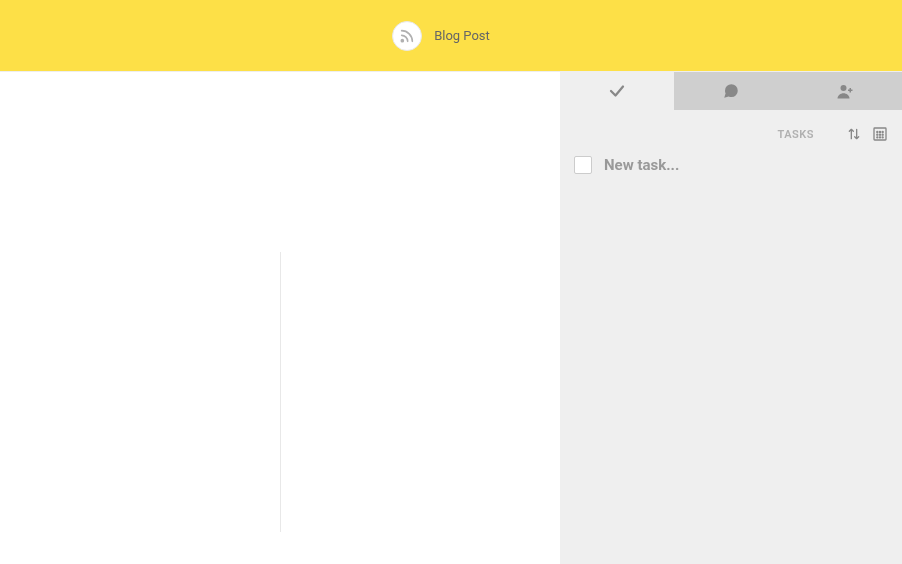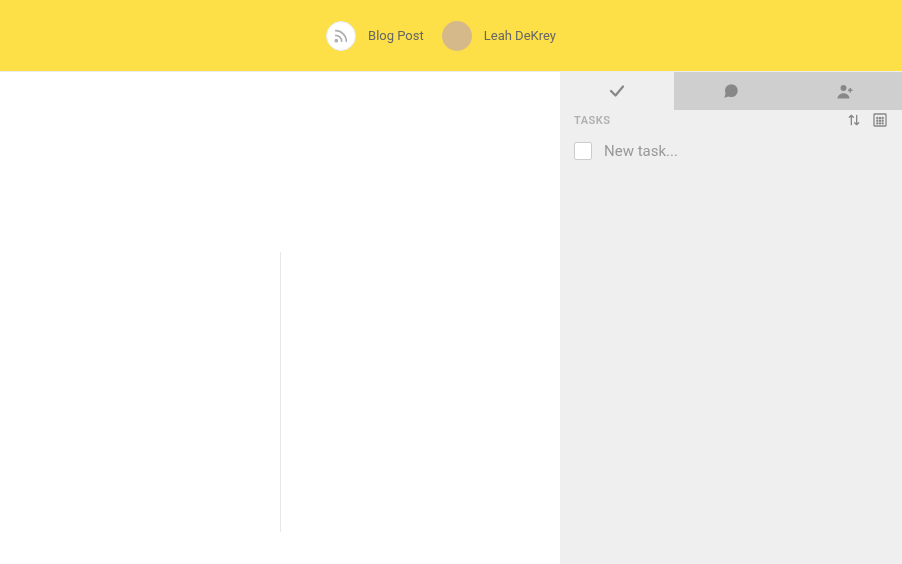--- a/index.html
+++ b/index.html
@@ -98,22 +98,23 @@
       align-items: center;
       justify-content: center;
       cursor: pointer;
     }
     .tab-active { background: #efefef; }
     .tab-inactive { background: #cfcfcf; }
     .tab svg { width: 18px; height: 18px; }
     .panel-header {
       display: flex;
       align-items: center;
-      justify-content: space-between;
-      padding: 2px 14px 6px 14px;
+      justify-content: flex-end;
+      padding: 16px 14px 6px 14px;
+      gap: 32px;
     }
     .panel-title {
       font-size: 11px;
       letter-spacing: 0.5px;
       color: #b0b0b0;
       font-weight: 600;
     }
     .panel-controls {
       display: flex;
       gap: 10px;
@@ -136,45 +137,40 @@
       flex-shrink: 0;
     }
     .task-input {
       border: none;
       background: transparent;
       font-size: 15px;
       color: #999999;
       outline: none;
       flex: 1;
       font-family: inherit;
+      font-weight: bold;
     }
     .task-input::placeholder { color: #999999; }
   </style>
 </head>
 <body>
 
 <div class="header">
   <div class="pill">
     <span class="pill-icon">
       <svg viewBox="0 0 24 24" fill="none" stroke="#b0b0b0" stroke-width="2.5" stroke-linecap="round">
         <path d="M4 11a9 9 0 0 1 9 9"></path>
         <path d="M4 4a16 16 0 0 1 16 16"></path>
         <circle cx="5" cy="19" r="1.5" fill="#b0b0b0"></circle>
       </svg>
     </span>
     <span class="pill-label">Blog Post</span>
   </div>
 
 
-  <div class="pill">
-    <span class="avatar">
-      <span class="avatar-inner"></span>
-    </span>
-    <span class="pill-label">Leah DeKrey</span>
-  </div>
 
 </div>
 
 <div class="main">
   <div class="content-area">
     <div class="divider-vert"></div>
   </div>
 
   <div class="side-panel">
     <div class="tabs">

